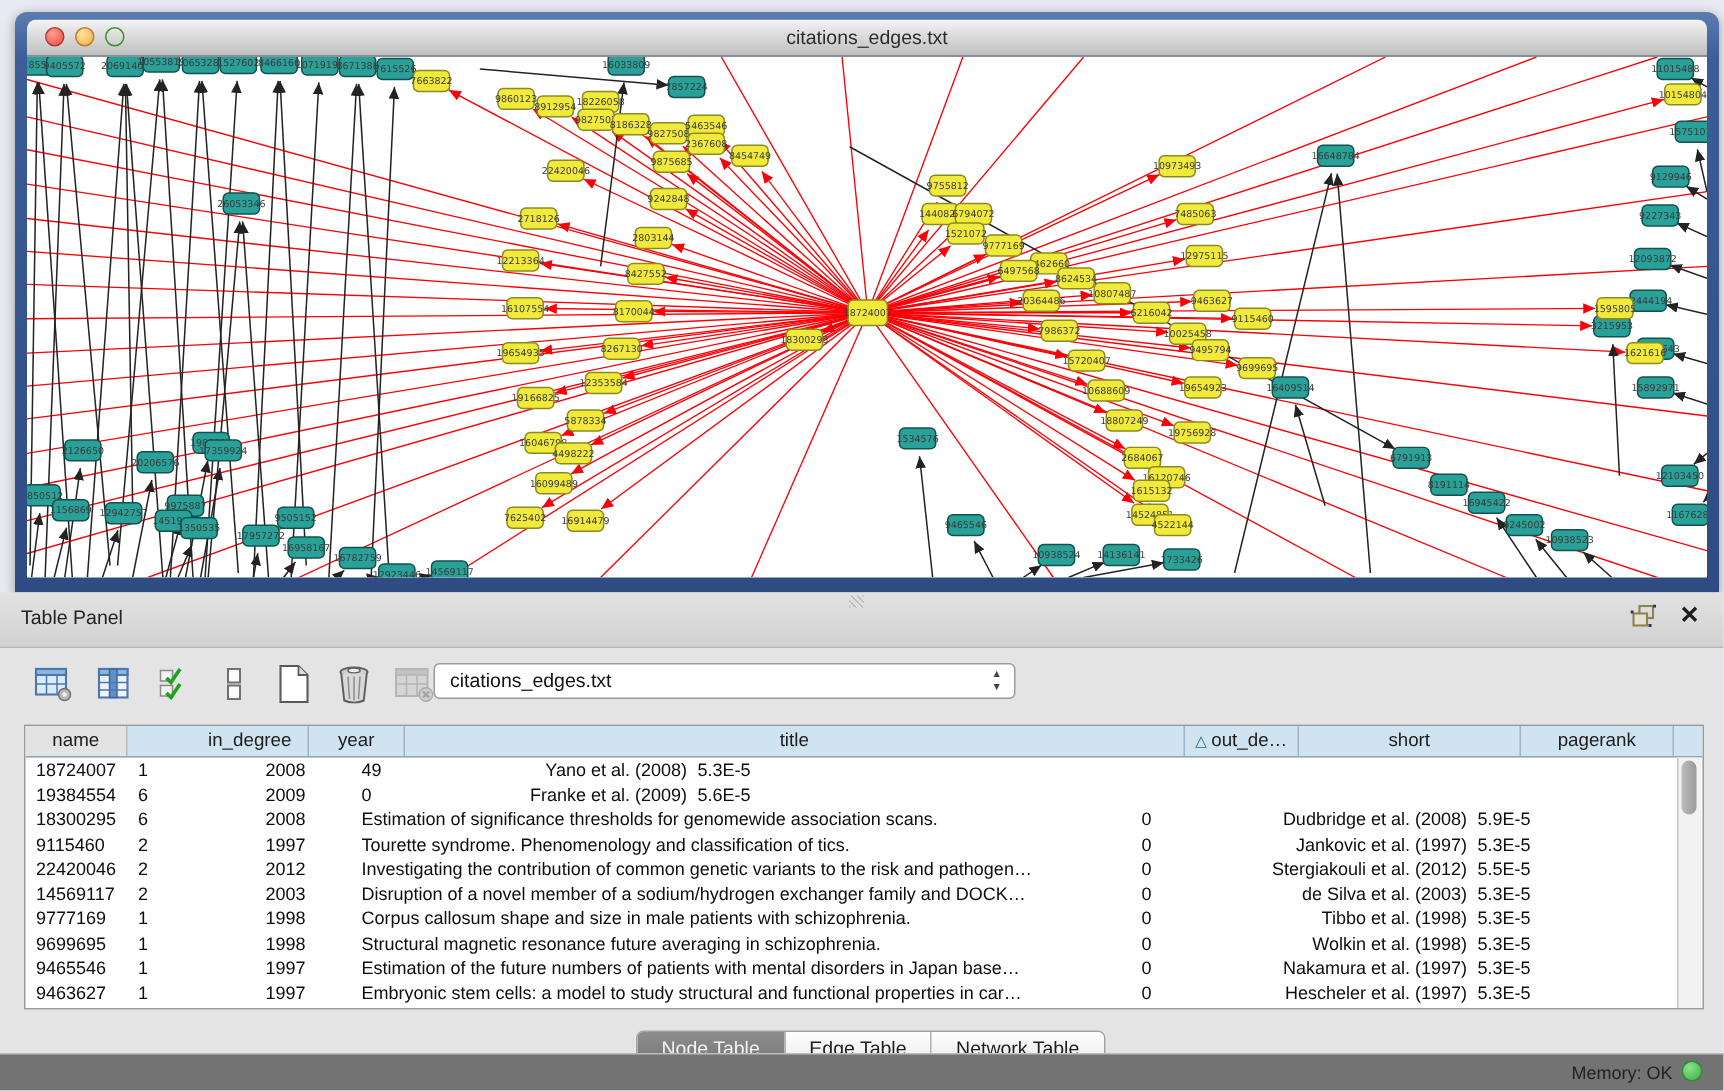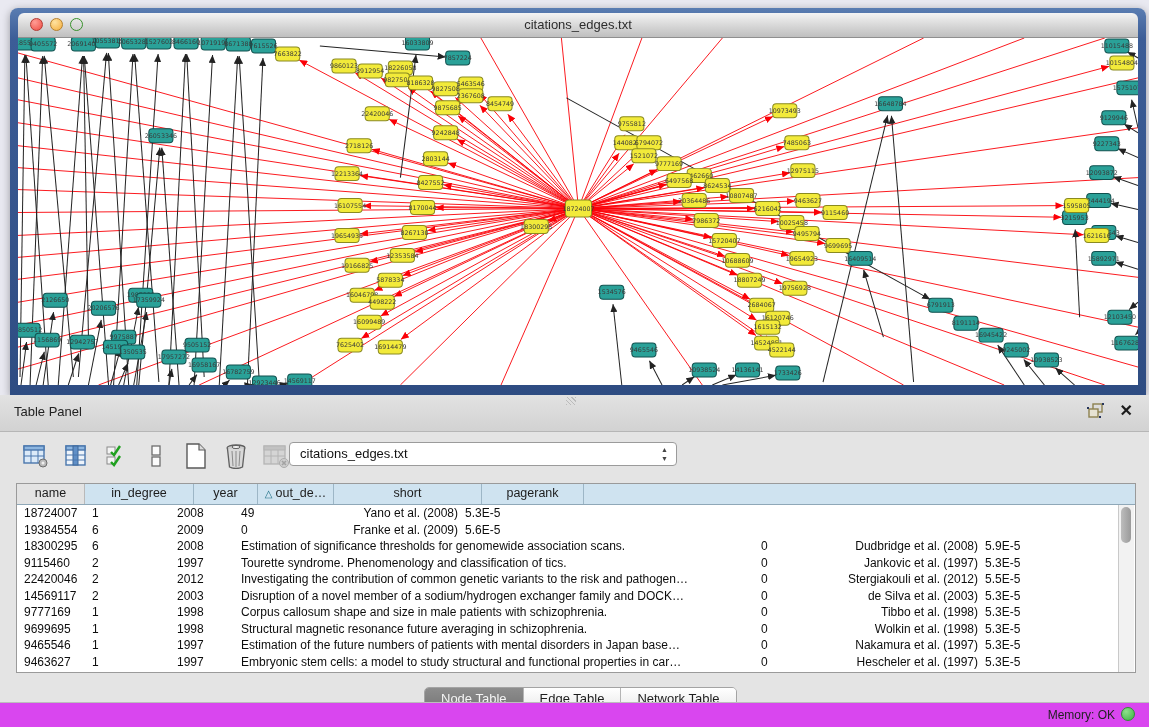--- a/index.html
+++ b/index.html
@@ -51,21 +51,21 @@
   .vscroll{position:absolute;right:1px;top:21px;width:15px;height:167px;background:#f2f2f2;border-left:1px solid #c9c9c9;}
   .vthumb{position:absolute;left:2px;top:2px;width:10px;height:36px;border-radius:5px;background:linear-gradient(90deg,#bdbdbd,#9a9a9a);}
 
   .tabsbar{position:absolute;left:0;top:278px;width:100%;height:30px;}
   .seg{position:absolute;left:424px;top:14px;height:22px;display:flex;border:1px solid #a3a3a3;border-radius:5px;overflow:hidden;
     box-shadow:0 1px 1px rgba(255,255,255,.8);}
   .seg-btn{padding:0 16px;font-size:13px;line-height:21px;color:#1d1d1d;background:linear-gradient(180deg,#ffffff,#e9e9e9);border-left:1px solid #b5b5b5;cursor:pointer;}
   .seg-btn:first-child{border-left:none;}
   .seg-btn.sel{background:linear-gradient(180deg,#8d8d8d,#767676);color:#f4f4f4;}
 
-  .statusbar{position:absolute;left:0;bottom:0;width:100%;height:24px;background:#d946ef;border-top:1px solid #bdbdbd;}
+  .statusbar{position:absolute;left:0;bottom:0;width:100%;height:24px;background:#737373;border-top:1px solid #bdbdbd;}
   .mem-label{position:absolute;right:34px;top:5px;font-size:12px;color:#222;}
   .mem-dot{position:absolute;right:14px;top:4px;width:14px;height:14px;border-radius:50%;
     background:radial-gradient(circle at 35% 30%,#8ee08a,#3cb043);border:1px solid #2f8d35;box-sizing:border-box;}
 </style>
 </head>
 <body>
 
 <div class="stage">
 
   <div class="net-window">
@@ -794,22 +794,23 @@
       <span class="tb-icon fx">f(x)</span>
       <div class="combo">
         <span>citations_edges.txt</span>
         <span class="combo-arrows">▲<br>▼</span>
       </div>
     </div>
 
     <div class="table-wrap">
       <div class="thead" id="thead">
           <div class="th gray" style="width: 68px;">name</div>
-          <div class="th" style="width: 109px;">in_degree</div>
+          <div class="th" style="width: 78px; margin-left: 43px;">in_degree</div>
           <div class="th" style="width: 64px;">year</div>
+          <div class="th" style="width: 520px;">title</div>
           <div class="th" style="width: 76px;"><span class="sort-tri">△</span>out_de…</div>
           <div class="th" style="width: 148px;">short</div>
           <div class="th" style="width: 102px;">pagerank</div>
         </div>
       <div id="tbody">
           <div class="trow">
             <div class="td" style="width: 68px;">18724007</div>
             <div class="td" style="width: 85px;">1</div>
             <div class="td" style="width: 64px;">2008</div>
             <div class="td" style="width: 76px;">49</div>

